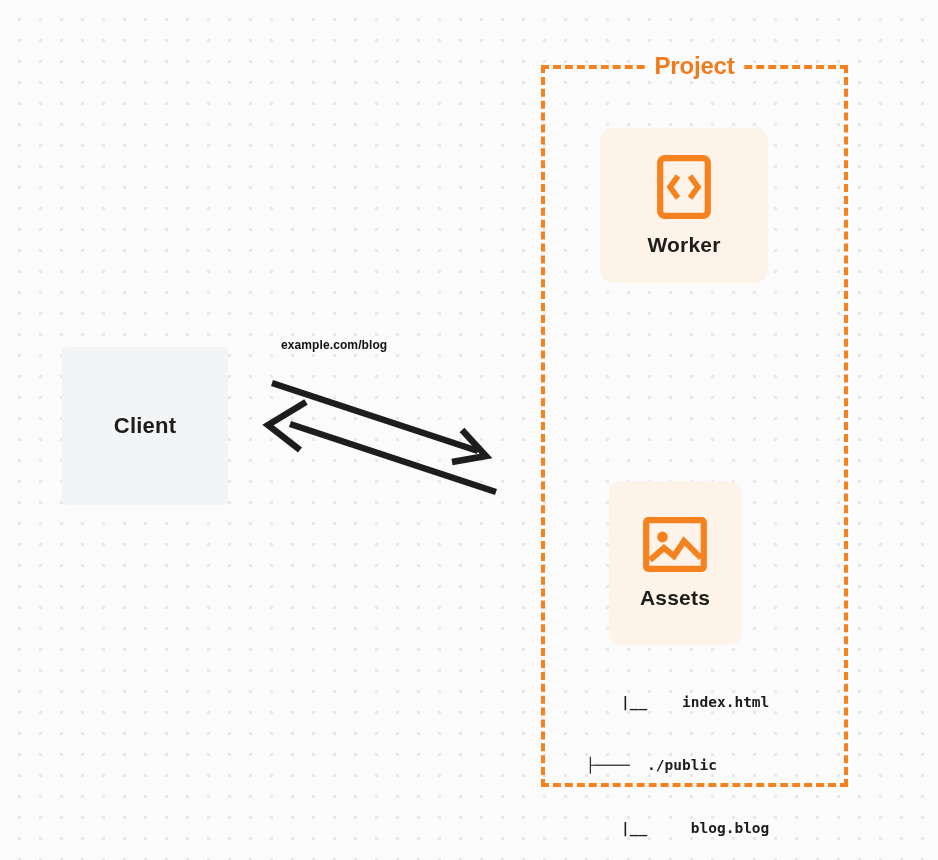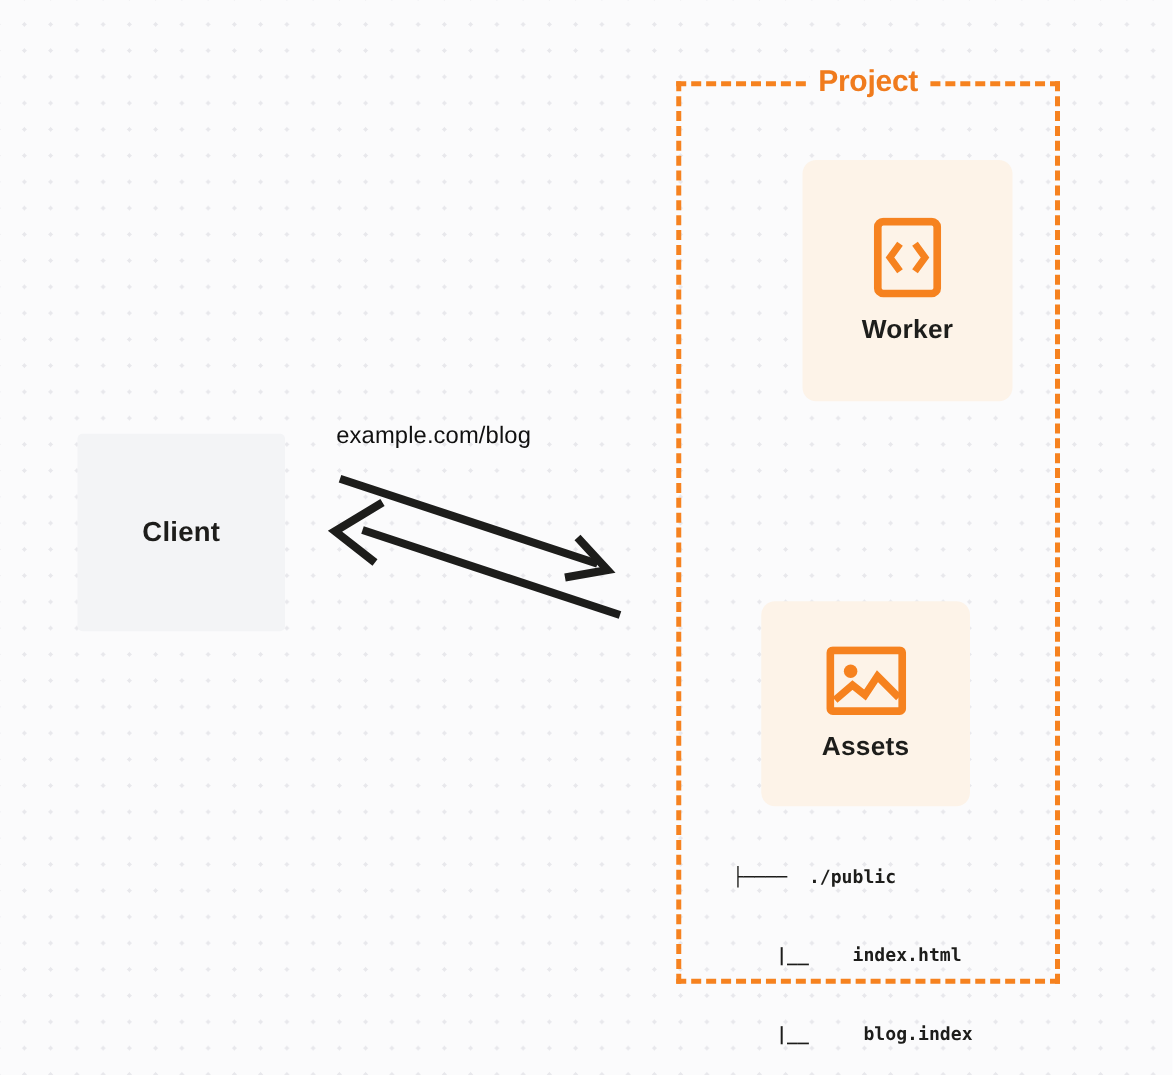--- a/index.html
+++ b/index.html
@@ -48,24 +48,24 @@
   
   #arrows {
     position: absolute;
     left: 250px;
     top: 330px;
     width: 270px;
     height: 190px;
   }
   #request-label {
     position: absolute;
-    left: 269px;
+    left: 281px;
     top: 338px;
-    font-size: 19px;
-    font-weight: 400;
+    font-size: 12px;
+    font-weight: 700;
     color: #111111;
     letter-spacing: 0.1px;
     white-space: nowrap;
   }
 
   
   #project-box {
     position: absolute;
     left: 541px;
     top: 65px;
@@ -92,29 +92,30 @@
   .card {
     position: absolute;
     background: #fdf3e8;
     border-radius: 11px;
     display: flex;
     flex-direction: column;
     align-items: center;
     justify-content: center;
   }
   #worker-card {
-    left: 642px;
+    left: 600px;
     top: 128px;
     width: 168px;
-    height: 193px;
+    height: 155px;
+    border-radius: 14px;
   }
   #assets-card {
     left: 609px;
     top: 481px;
-    width: 167px;
+    width: 132px;
     height: 164px;
   }
   .card-icon {
     display: block;
     margin-bottom: 14px;
   }
   .card-label {
     font-size: 21px;
     font-weight: 700;
     color: #1d1d1b;
@@ -177,19 +178,19 @@
   <div id="assets-card" class="card">
     <svg class="card-icon" width="64" height="55" viewBox="0 0 64 55" fill="none">
       <rect x="3.2" y="3.2" width="57.6" height="48.6" rx="2" stroke="#f6821f" stroke-width="6.2" fill="none"></rect>
       <circle cx="19.5" cy="20" r="5.4" fill="#f6821f"></circle>
       <polyline points="7,43 21,31 31,39 41,24 58,41" stroke="#f6821f" stroke-width="6" stroke-linecap="butt" stroke-linejoin="miter" fill="none"></polyline>
     </svg>
     <div class="card-label">Assets</div>
   </div>
 
   <div id="file-tree">
+    <span class="tree-row">    |__    index.html</span>
     <span class="tree-row">├────  ./public</span>
-    <span class="tree-row">    |__    index.html</span>
-    <span class="tree-row">    |__     blog.index</span>
+    <span class="tree-row">    |__     blog.blog</span>
     
   </div>
 
 </div>
 
 </body></html>

